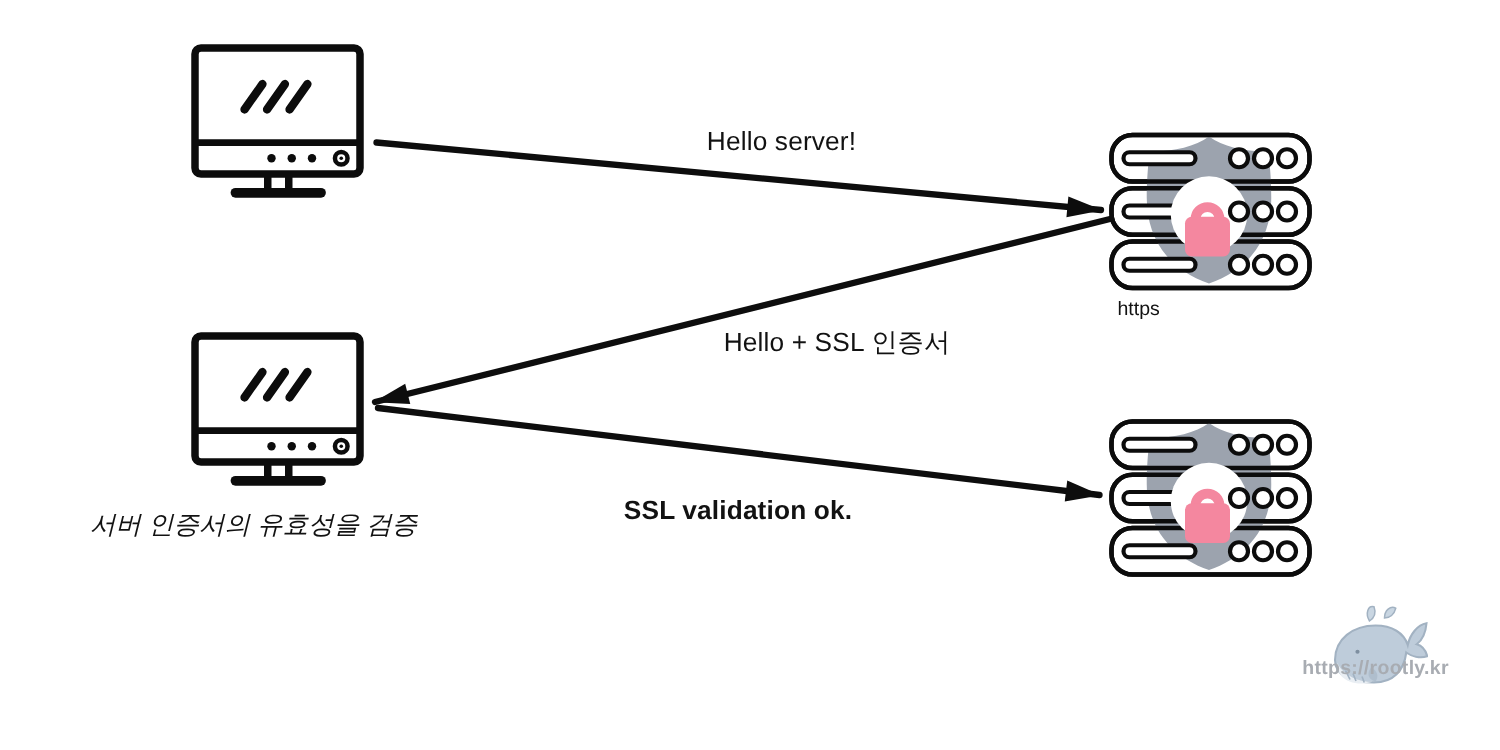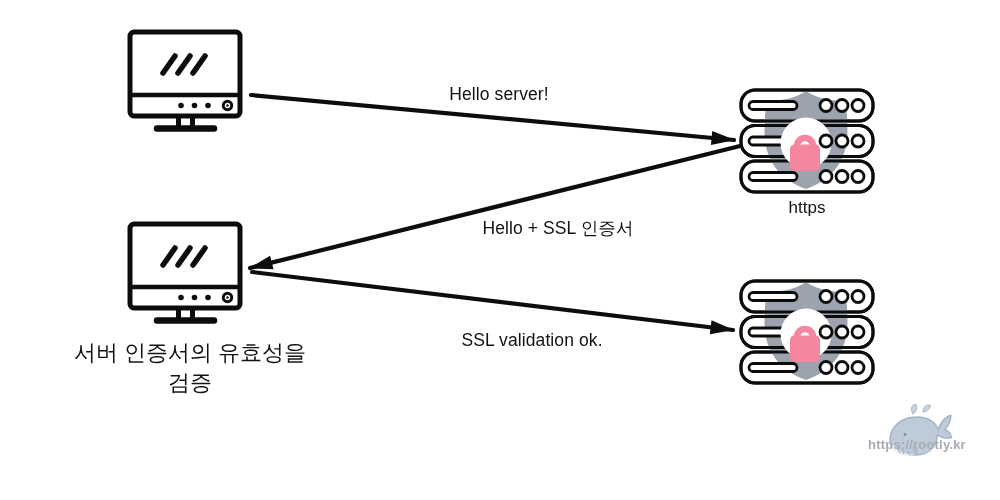--- a/index.html
+++ b/index.html
@@ -7,22 +7,22 @@
     width:1000px;height:500px;position:relative;overflow:hidden;
     background:#ffffff;
     font-family:"Liberation Sans","DejaVu Sans",sans-serif;
     color:var(--text,#121212);
   }
   .abs{position:absolute;}
   .label{
     font-size:17.5px;line-height:24px;text-align:center;
     color:var(--text,#121212);letter-spacing:.1px;
   }
-  .node-caption{font-size:22px;text-align:center;color:var(--text,#121212);}
-  .https-label{font-size:17px;text-align:center;color:var(--text,#121212);}
+  .node-caption{font-size:17px;color:var(--text,#121212);font-style:italic;}
+  .https-label{font-size:13px;color:var(--text,#121212);}
   .watermark-text{
     font-size:13px;font-weight:700;text-align:center;
     color:var(--watermark-text,#A8ACB2);letter-spacing:.2px;
   }
   svg{display:block;}
   .stroke-ink{stroke:#0c0c0c;}
   .fill-white{fill:#ffffff;}
   .fill-none{fill:none;}
   .shield{fill:var(--shield,#9CA3AE);}
   .lock-pink{fill:var(--lock,#F4879F);}
@@ -155,25 +155,25 @@
       <circle cx="119" cy="17.5" r="6"></circle>
     <circle cx="87" cy="53" r="6"></circle>
       <circle cx="103" cy="53" r="6"></circle>
       <circle cx="119" cy="53" r="6"></circle>
     <circle cx="87" cy="88.5" r="6"></circle>
       <circle cx="103" cy="88.5" r="6"></circle>
       <circle cx="119" cy="88.5" r="6"></circle>
   </g>
 </svg>
 
-<div class="abs label" style="left:374px;top:82px;width:250px;">Hello server!</div>
+<div class="abs label" style="left:396px;top:82px;width:250px;">Hello server!</div>
 
 <div class="abs label" style="left:433px;top:216px;width:250px;">Hello + SSL 인증서</div>
 
-<div class="abs label" style="left:412px;top:328px;width:240px;line-height:24.5px;">
+<div class="abs label" style="left:372px;top:328px;width:240px;line-height:24.5px;font-weight:bold;">
   <div>SSL validation ok.</div>
 </div>
 
 <div class="abs https-label" style="left:745px;top:198px;width:124px;">https</div>
 
 <div class="abs node-caption" style="left:60px;top:338px;width:260px;">서버 인증서의 유효성을 검증</div>
 
 <svg class="abs" style="left:884px;top:401px;" width="68" height="59" viewBox="0 0 68 59">
   <path class="whale-spout" d="M29,13 C26,8 28,2.5 32,3.5 C33.5,7.5 32,11 29,13 Z"></path>
   <path class="whale-spout" d="M39,11 C39,6 43,2.5 46.5,4.5 C45.5,8.5 42.5,11 39,11 Z"></path>

